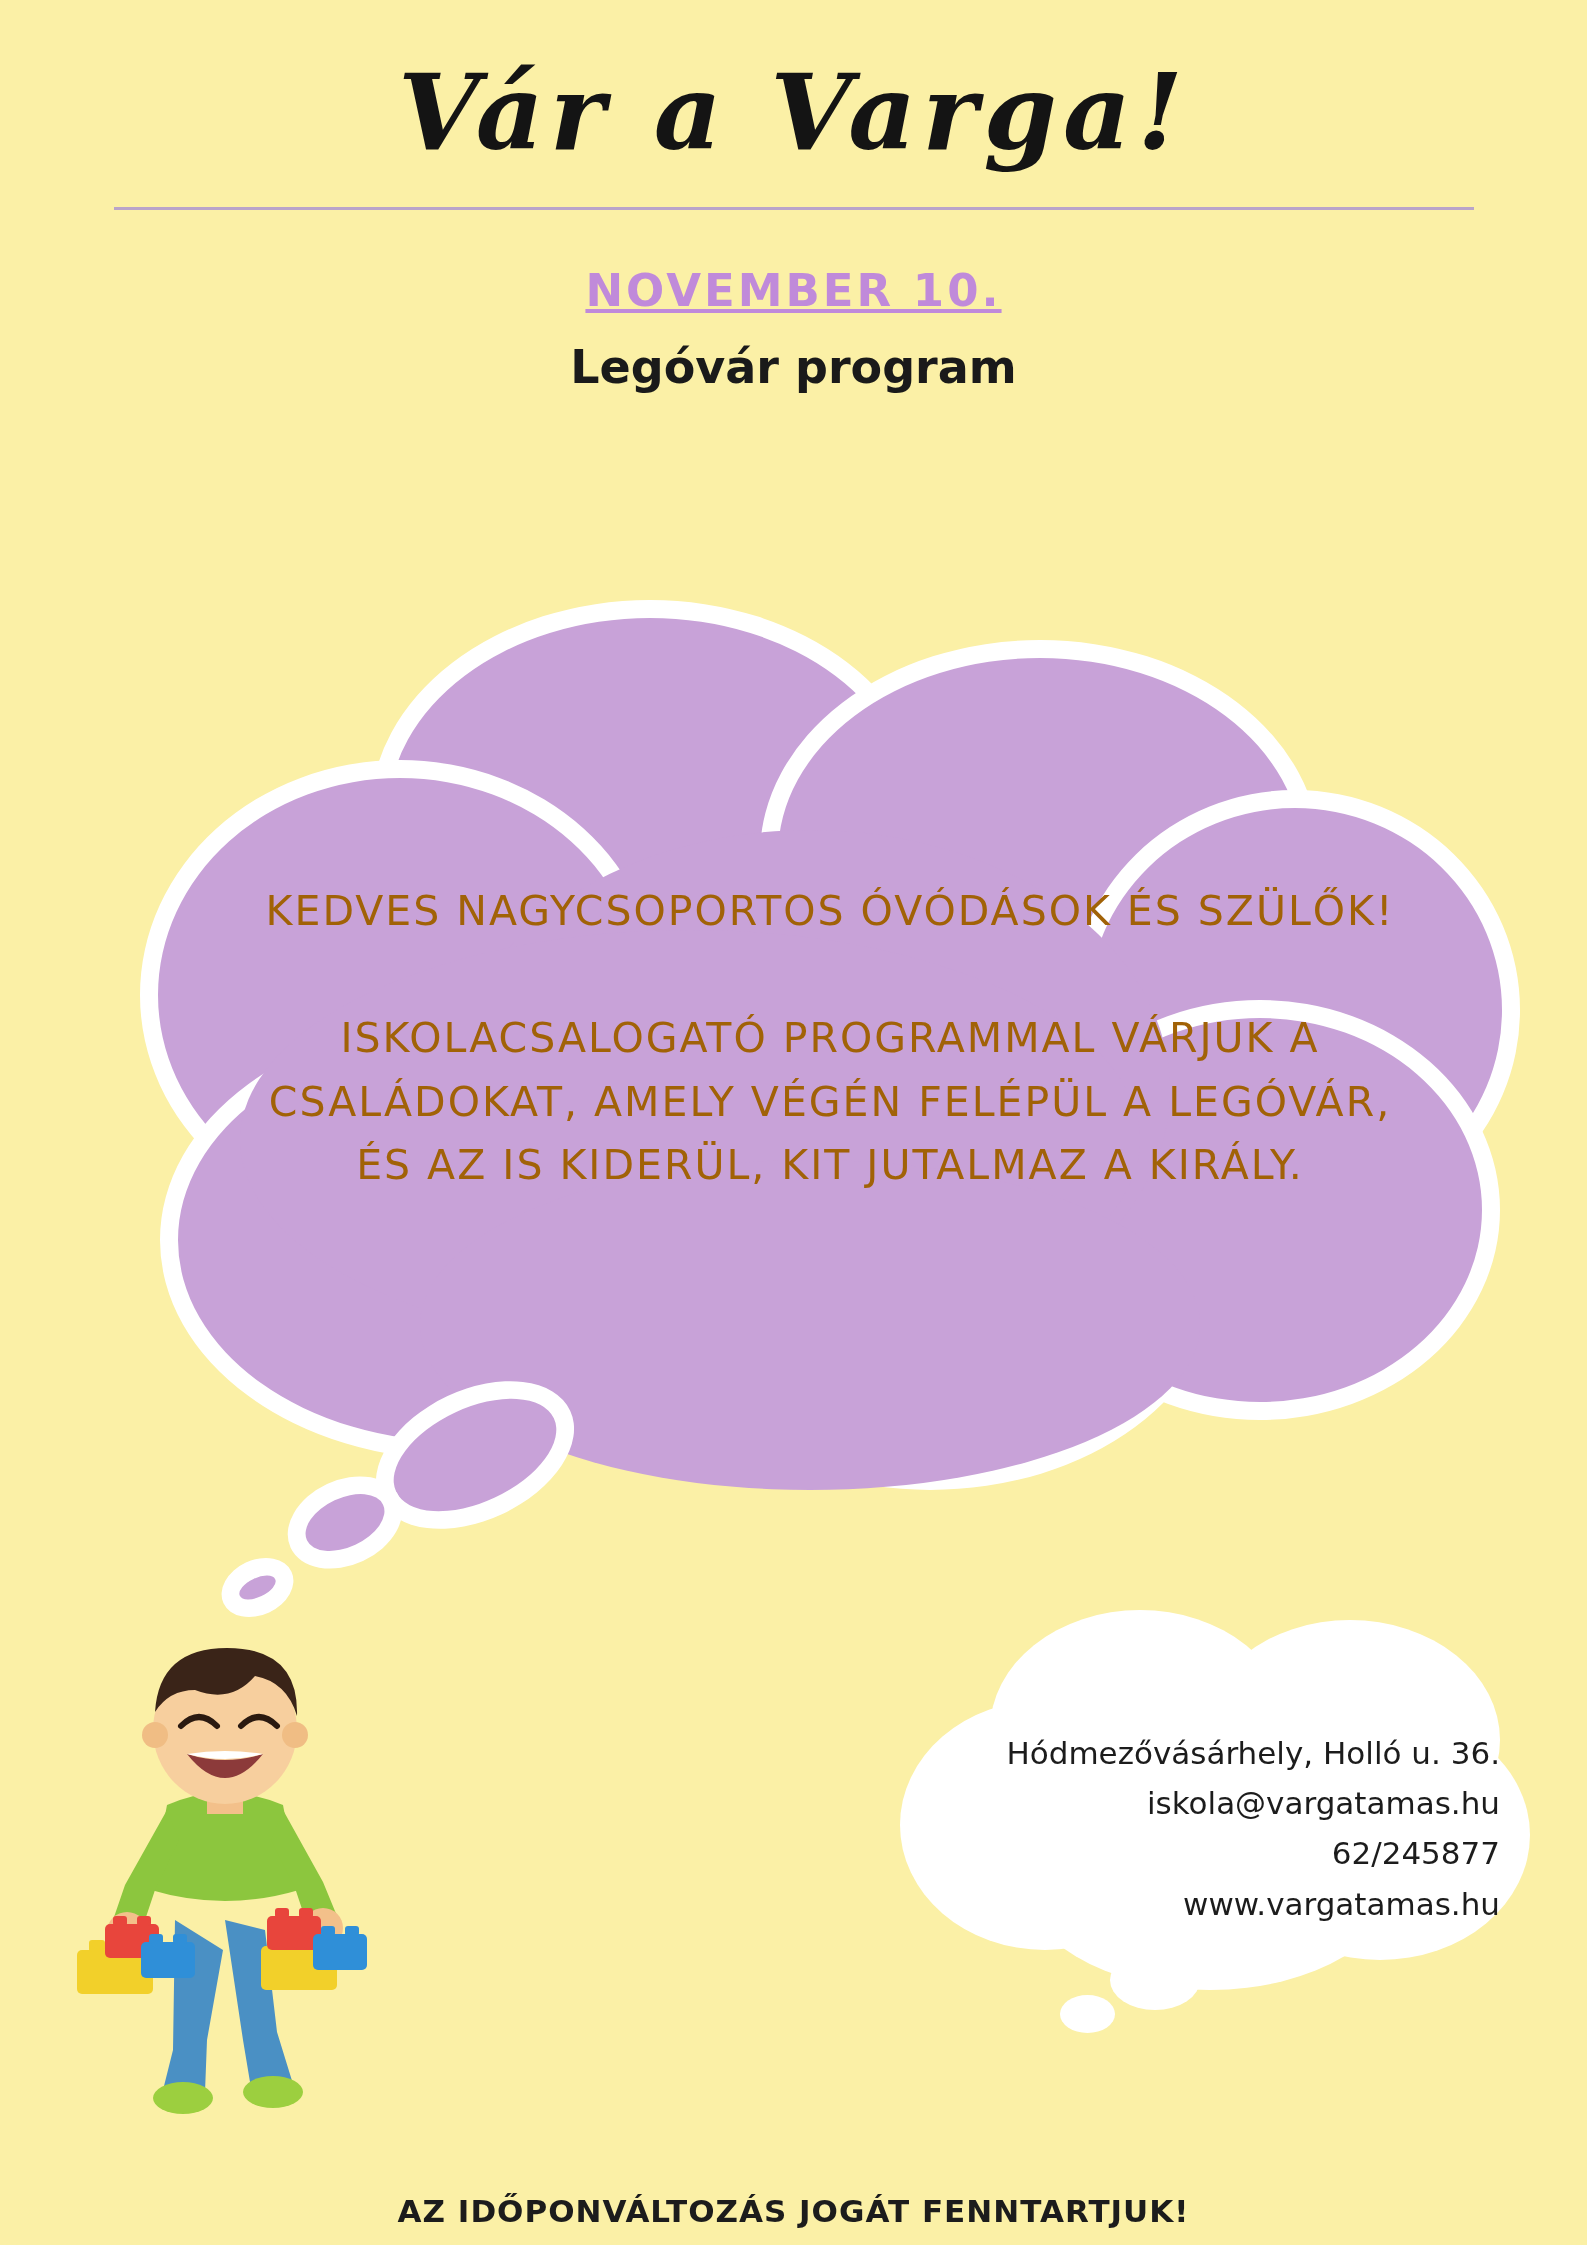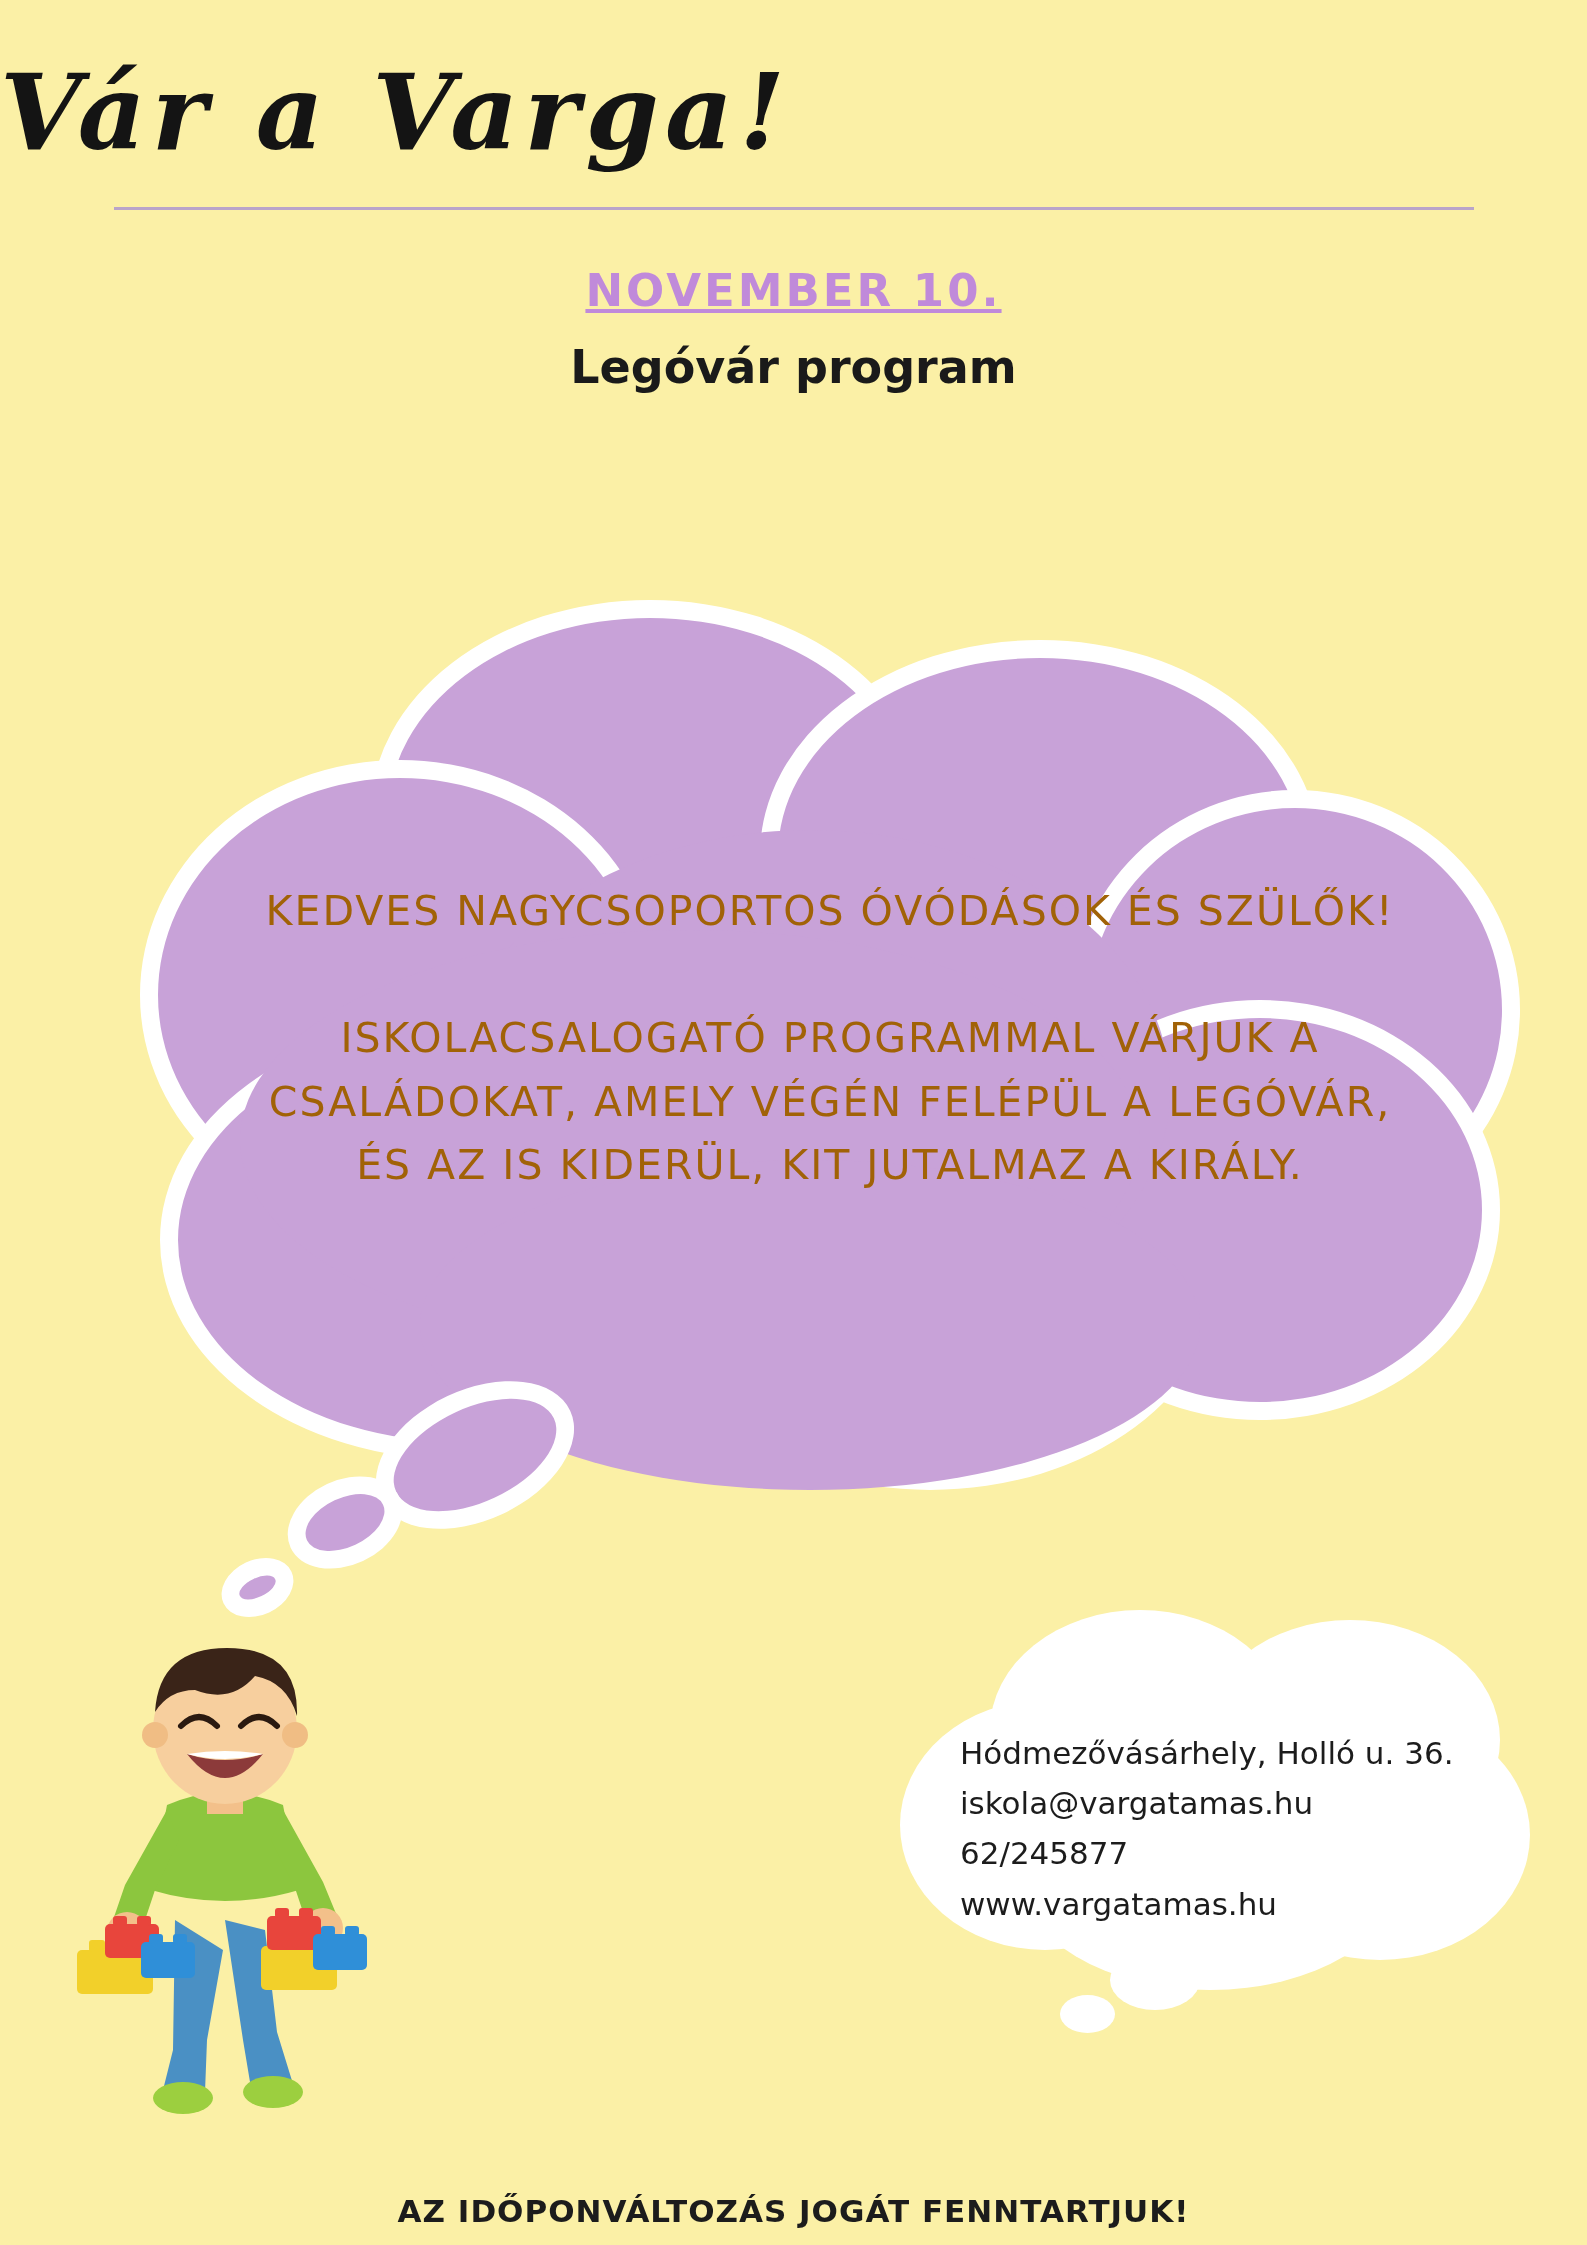--- a/index.html
+++ b/index.html
@@ -10,20 +10,21 @@
     width: 1587px;
     height: 2245px;
     background: #fbf0a6;
     font-family: "Liberation Sans", sans-serif;
     position: relative;
     overflow: hidden;
   }
 
   
   .poster-title {
+    text-align: center;
     font-family: "DejaVu Serif", serif;
     font-style: italic;
     font-weight: bold;
     font-size: 105px;
     letter-spacing: 6px;
     color: #141414;
     margin: 0;
     padding-top: 55px;
     line-height: 1.1;
   }
@@ -97,21 +98,21 @@
   .wlobe {
     position: absolute;
     background: #ffffff;
     border-radius: 50%;
   }
   .contact-text {
     position: absolute;
     left: 60px;
     top: 118px;
     width: 540px;
-    text-align: left;
+    text-align: right;
     font-family: "DejaVu Sans", sans-serif;
     font-size: 31px;
     line-height: 1.62;
     color: #1c1c1c;
     z-index: 20;
     white-space: pre-line;
   }
 
   
   .boy {

